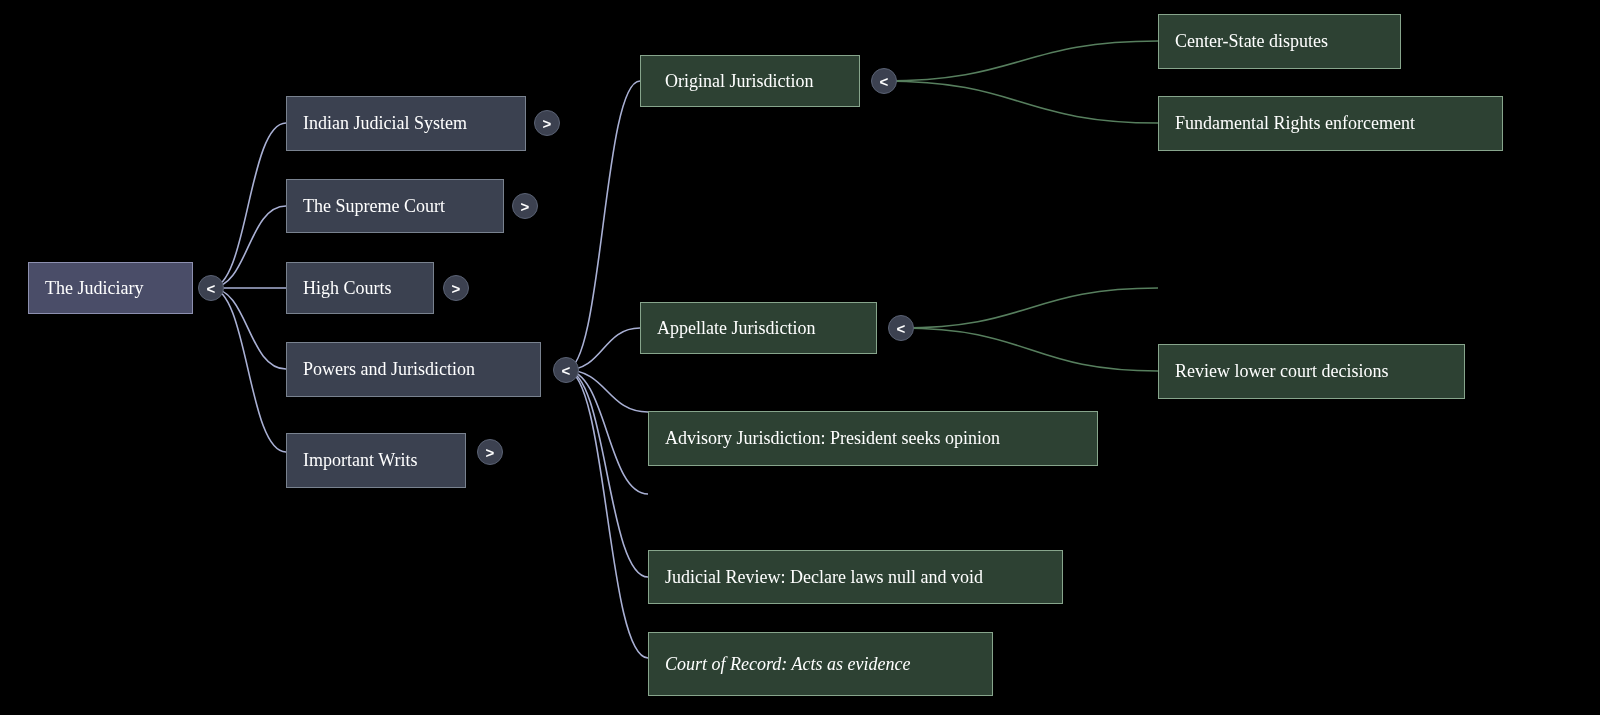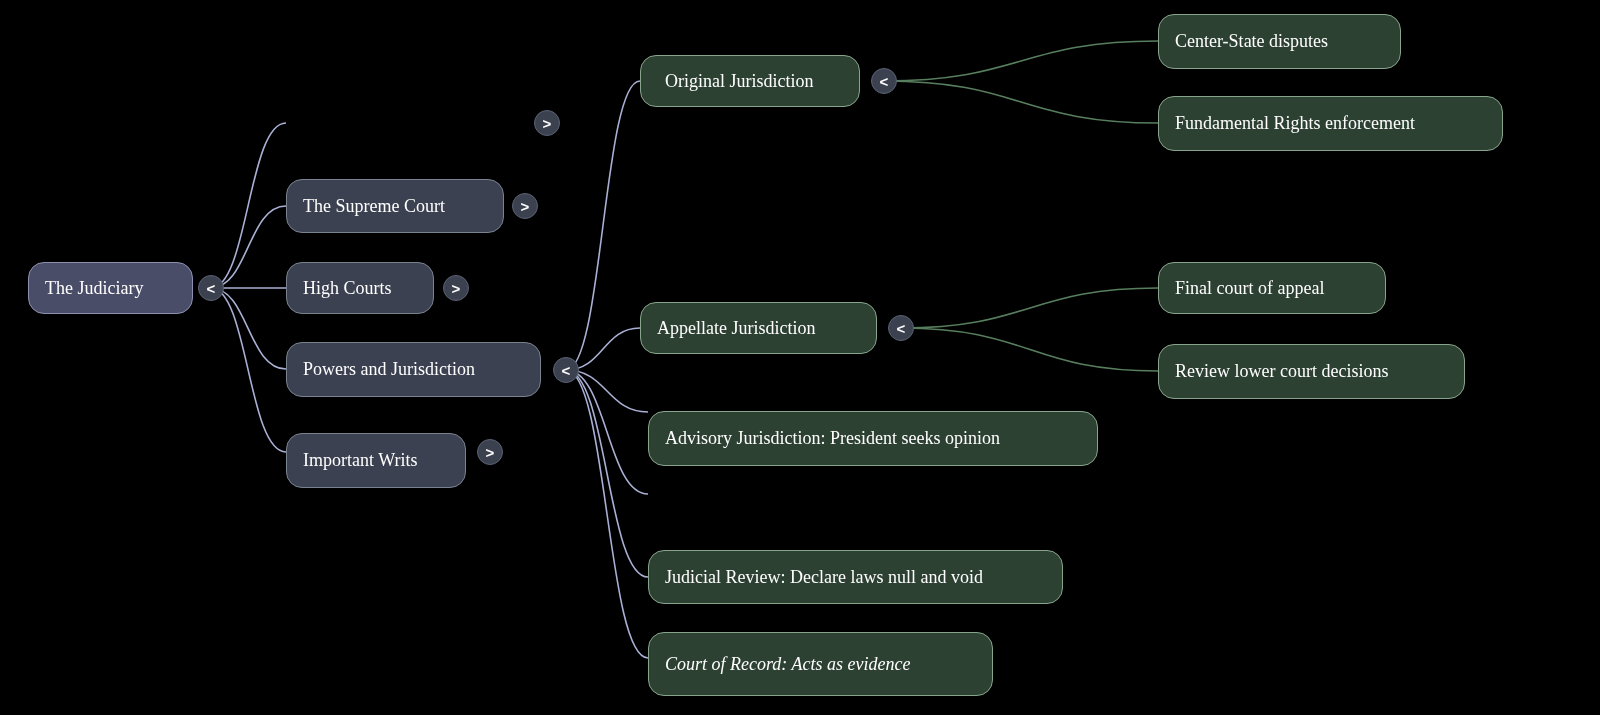--- a/index.html
+++ b/index.html
@@ -29,21 +29,21 @@
   .edge-primary { stroke: var(--edge-primary, #a9b0d4); }
   .edge-green   { stroke: var(--edge-green, #577f5e); }
 
   .node {
     position: absolute;
     z-index: 2;
     display: flex;
     align-items: center;
     box-sizing: border-box;
     padding: 0 16px;
-    border-radius: 16px;
+    border-radius: 0;
     color: var(--text, #ffffff);
     font-size: 18px;
     white-space: nowrap;
     cursor: pointer;
   }
   .node-root {
     background: var(--root-fill, #4a4d68);
     border: 1px solid var(--root-border, #8d90b0);
   }
   .node-branch {
@@ -102,20 +102,23 @@
     <path class="edge-green" d="M901,328 C1030,328 1030,371 1158,371"></path>
   </svg>
 
   <div class="node node-root" style="left:28px; top:262px; width:165px; height:52px;">
     <span class="label">The Judiciary</span>
   </div>
   <div class="toggle" style="left:198px; top:275px;">
     <span>&lt;</span>
   </div>
 
+  <div class="node node-branch" style="left:286px; top:96px; width:240px; height:55px;">
+    <span class="label">Indian Judicial System</span>
+  </div>
   <div class="toggle" style="left:534px; top:110px;">
     <span>&gt;</span>
   </div>
 
   <div class="node node-branch" style="left:286px; top:179px; width:218px; height:54px;">
     <span class="label">The Supreme Court</span>
   </div>
   <div class="toggle" style="left:512px; top:193px;">
     <span>&gt;</span>
   </div>
@@ -169,21 +172,18 @@
   </div>
 
   <div class="node node-leaf" style="left:1158px; top:14px; width:243px; height:55px;">
     <span class="label">Center-State disputes</span>
   </div>
 
   <div class="node node-leaf" style="left:1158px; top:96px; width:345px; height:55px;">
     <span class="label">Fundamental Rights enforcement</span>
   </div>
 
-  <div class="node node-leaf" style="left:1158px; top:262px; width:228px; height:52px;">
-    <span class="label">Final court of appeal</span>
-  </div>
 
   <div class="node node-leaf" style="left:1158px; top:344px; width:307px; height:55px;">
     <span class="label">Review lower court decisions</span>
   </div>
 
 </div>
 
 </body></html>

